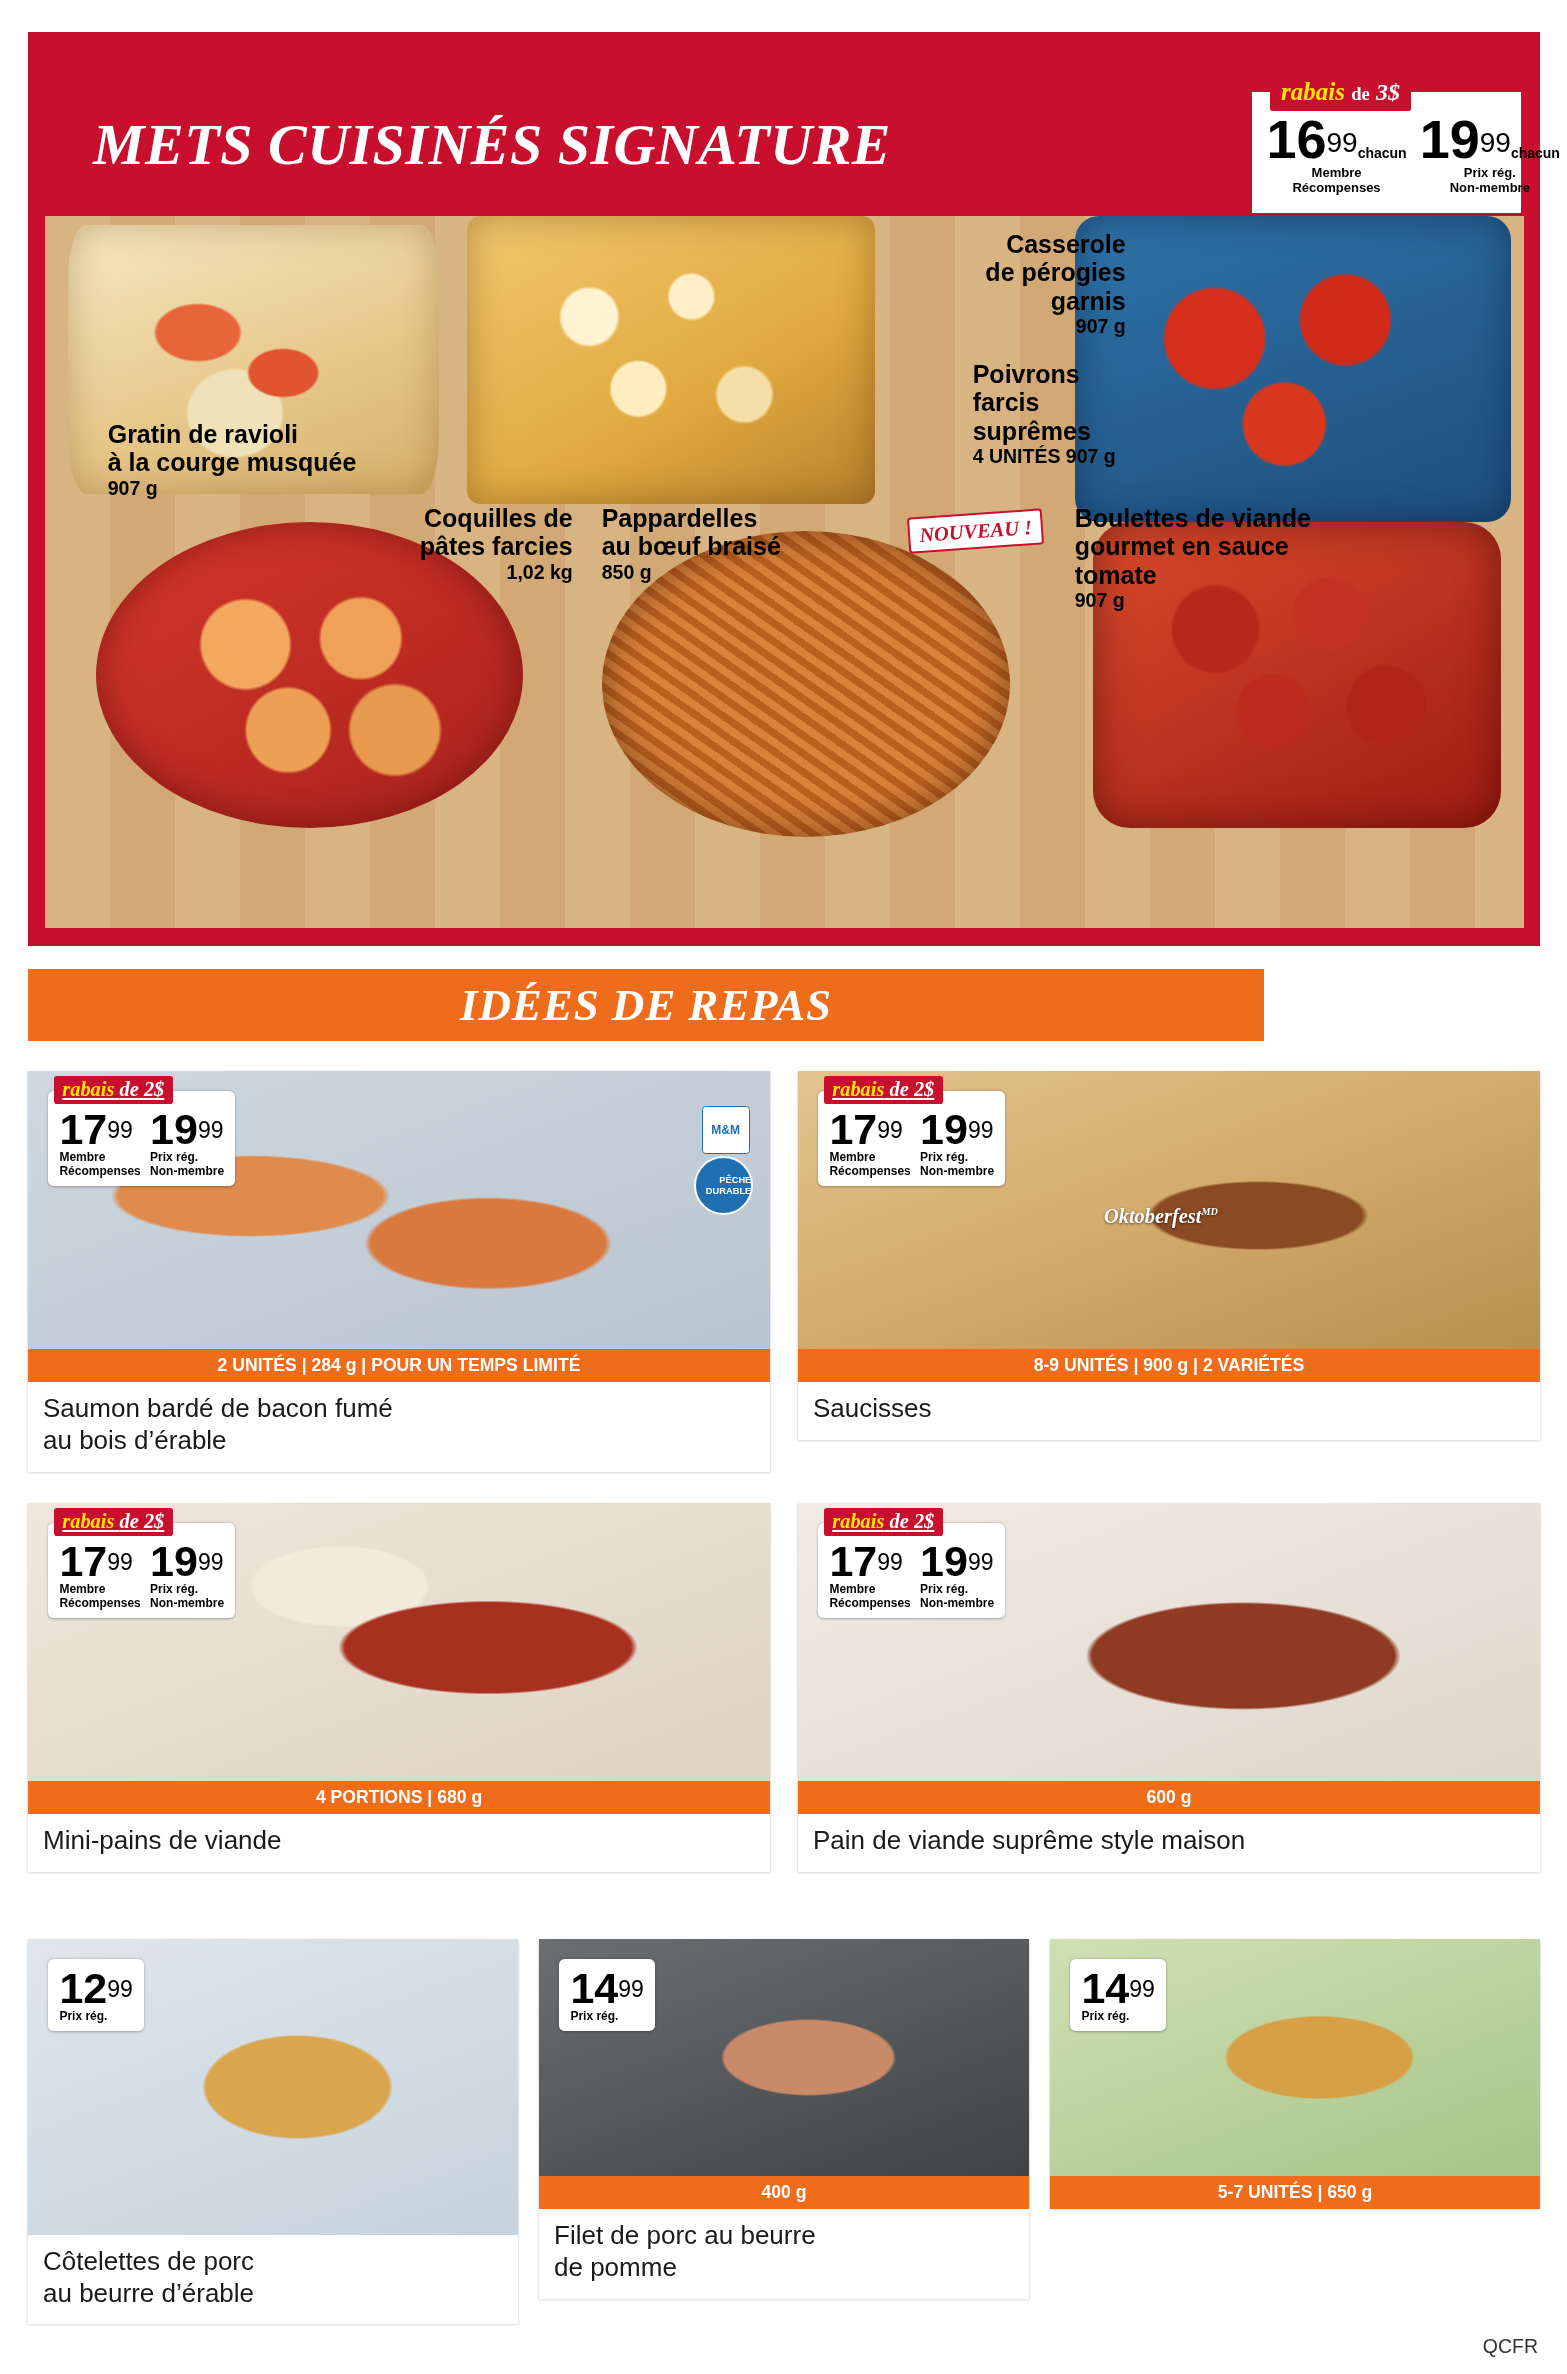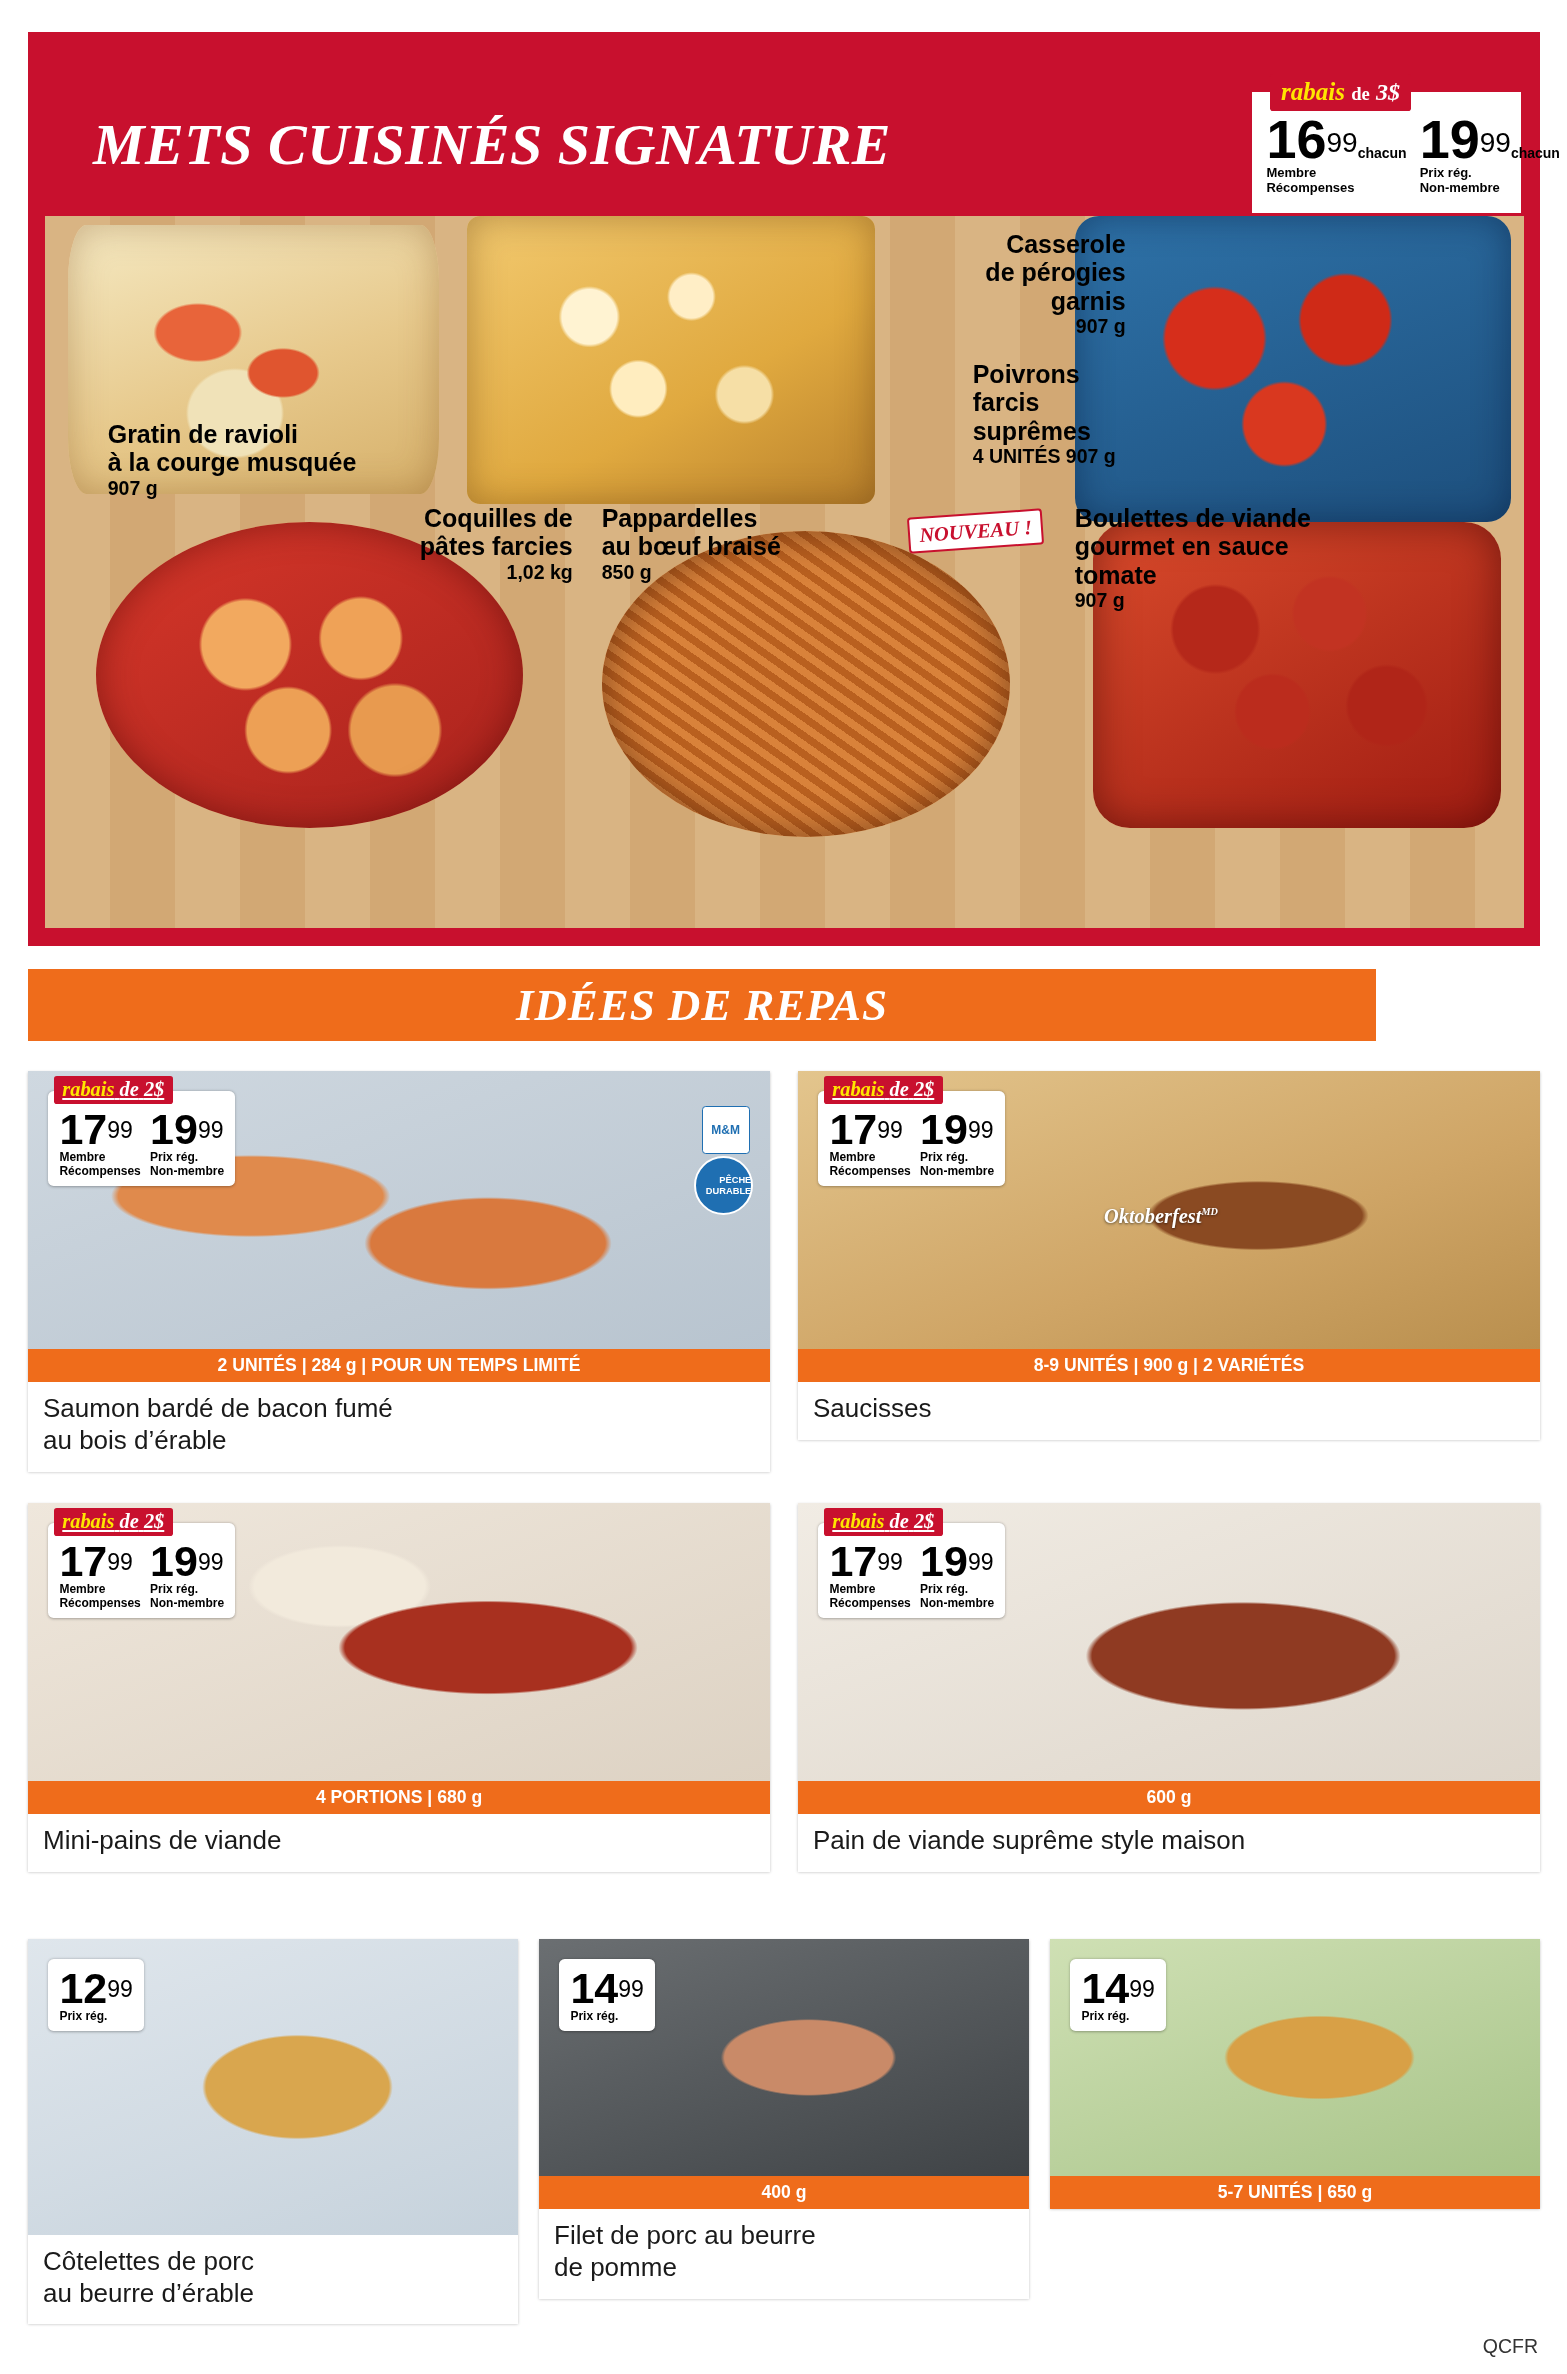--- a/index.html
+++ b/index.html
@@ -113,29 +113,29 @@
   .rabais-tag{
     position:absolute; left:16.7px; top:-18.6px;
     background:#c8102e; color:#ffe600; font-weight:bold;
     padding:3.7px 11px 4.6px; font-size:25px; white-space:nowrap;
     font-family:"Liberation Serif", serif; font-style:italic;
     border-radius:2.8px;
   }
   .rabais-tag .de{ color:#fff; font-size:18.6px; font-style:normal;}
   .rabais-tag .amt{ color:#fff; font-size:24px;}
   .price-pair{ display:flex; height:100%; align-items:center; padding:15px 9.3px 7.4px 13px; gap:13px;}
-  .pr{ text-align:left; }
+  .pr{ text-align:center; }
   .pr .big{ font-size:54px; font-weight:bold; line-height:.85; font-family:"Liberation Sans", sans-serif; }
   .pr .cents{ font-size:28px; vertical-align:super; }
   .pr .unit{ font-size:14px; font-weight:bold; }
   .pr .sub{ font-size:13px; font-weight:bold; line-height:1.15; margin-top:3.7px;}
 
   
   .ideas-bar{
-    position:absolute; left:28px; top:969px; width:1348px; height:72px;
+    position:absolute; left:28px; top:969px; width:1236px; height:72px;
     background:#ef6c1b;
   }
   .ideas-bar span{
     display:block; text-align:center; color:#fff; font-weight:bold;
     font-size:45px; line-height:72px; letter-spacing:0.9px;
     font-family:"Liberation Serif", serif; font-style:italic;
   }
 
   .card{ position:absolute; background:#fff; box-shadow:0 0.9px 2.8px rgba(0,0,0,.25); }
   .card .photo{ position:relative; width:100%; overflow:hidden; }

